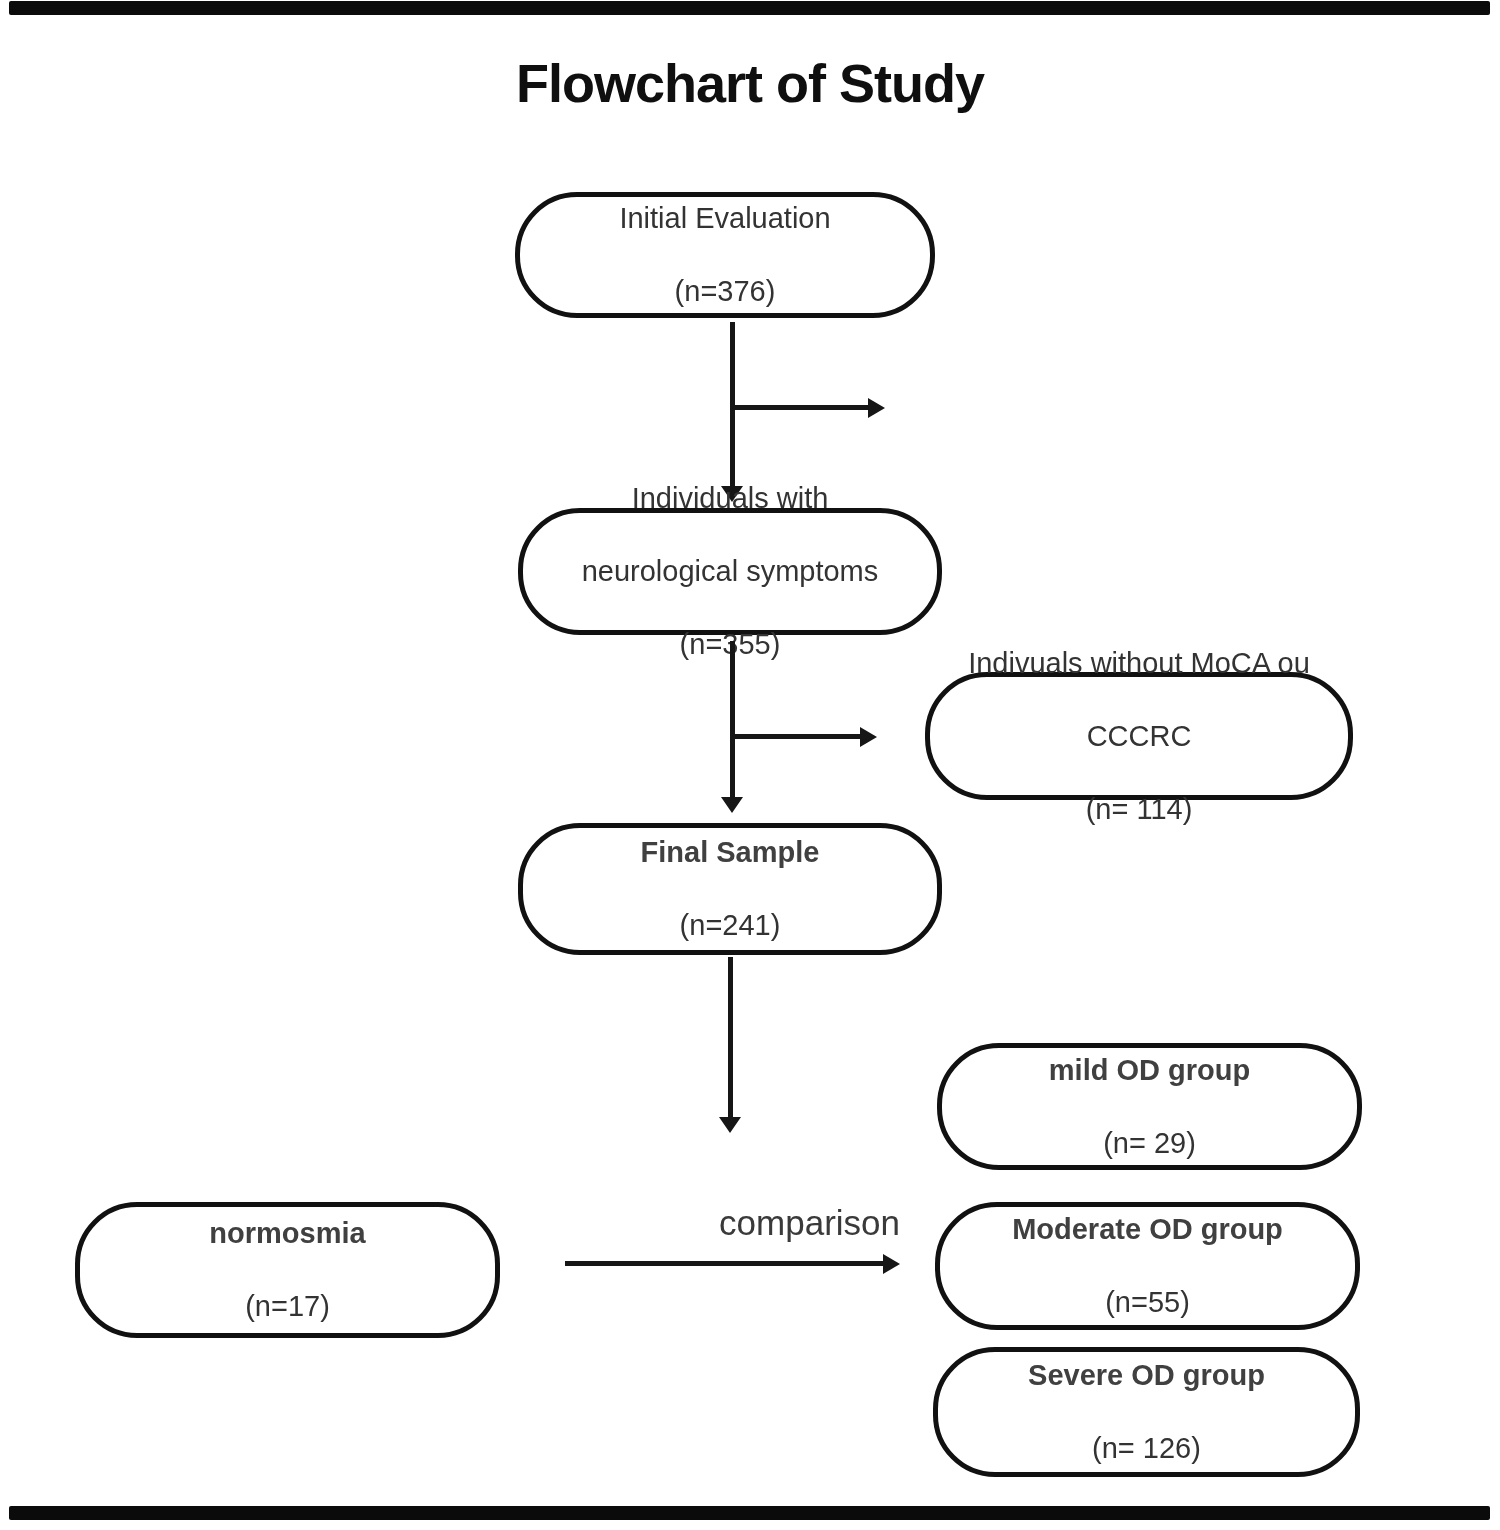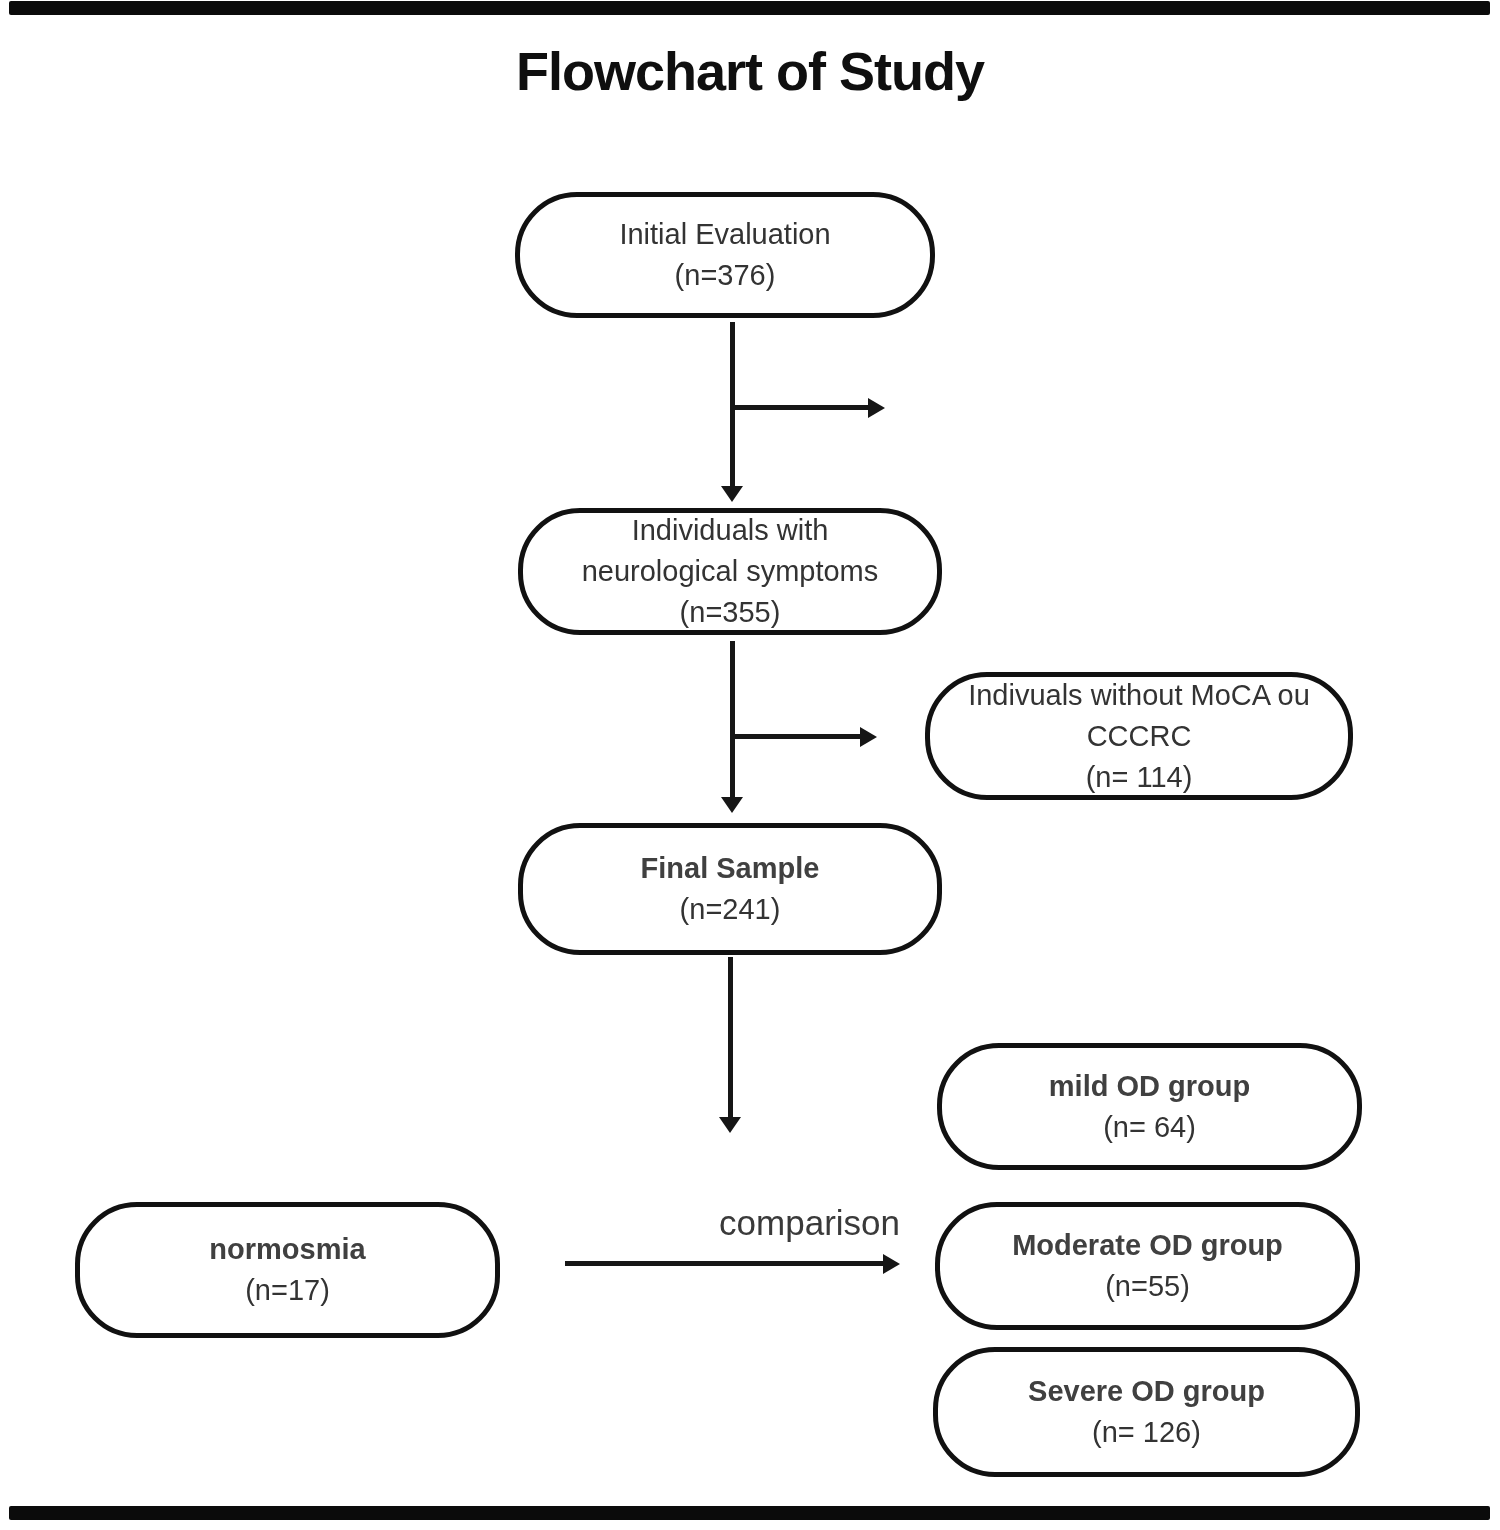--- a/index.html
+++ b/index.html
@@ -24,21 +24,21 @@
     border-radius: 2px;
   }
   .bar.top { top: 1px; }
   .bar.bottom { top: 1506px; }
 
   .title {
     position: absolute;
     left: 0;
     right: 0;
     top: 36px;
-    margin: 4px;
+    margin: 16px;
     text-align: center;
     font-size: 54px;
     font-weight: 700;
     letter-spacing: -1px;
     color: #0f0f0f;
   }
 
   .node {
     position: absolute;
     box-sizing: border-box;
@@ -47,20 +47,21 @@
     border-radius: 62px;
     display: flex;
     flex-direction: column;
     align-items: center;
     justify-content: center;
     text-align: center;
     font-size: 29px;
     line-height: 41px;
     color: #333333;
     white-space: pre-wrap;
+    gap: 32px;
   }
   .node .bold {
     font-weight: 700;
     color: #404040;
   }
 
   .line {
     position: absolute;
     background: #161616;
   }
@@ -131,21 +132,21 @@
   <div class="node" style="left:518px; top:823px; width:424px; height:132px;">
     <span class="bold">Final Sample</span>
     <span>(n=241)</span>
   </div>
 
   <div class="line v" style="left:728px; top:957px; height:160px;"></div>
   <div class="head-down" style="left:719px; top:1117px;"></div>
 
   <div class="node" style="left:937px; top:1043px; width:425px; height:127px;">
     <span class="bold">mild OD group</span>
-    <span>(n= 64)</span>
+    <span>(n= 29)</span>
   </div>
 
   <div class="node" style="left:75px; top:1202px; width:425px; height:136px;">
     <span class="bold">normosmia</span>
     <span>(n=17)</span>
   </div>
 
   <div class="edge-label" style="left:565px; top:1203px; width:335px;">comparison</div>
   <div class="line h" style="left:565px; top:1261px; width:318px;"></div>
   <div class="head-right" style="left:883px; top:1254px;"></div>

